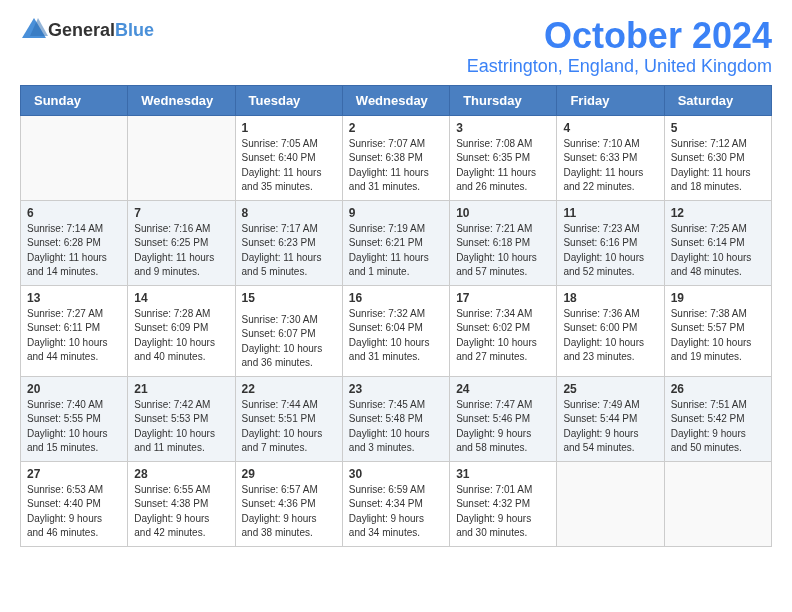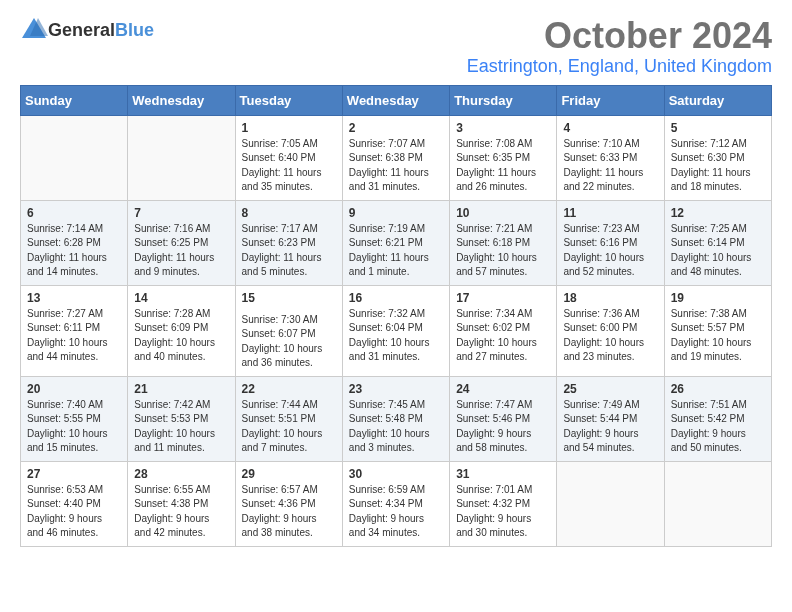--- a/index.html
+++ b/index.html
@@ -33,38 +33,38 @@
     .logo-icon {
       width: 28px;
       height: 28px;
     }
     .title-area {
       text-align: right;
     }
     .month-title {
       font-size: 36px;
       font-weight: bold;
-      color: #737373;
+      color: #3b82f6;
       line-height: 1.1;
     }
     .location-title {
       font-size: 18px;
       color: #3b82f6;
     }
     table {
       width: 100%;
       border-collapse: collapse;
       border: 1px solid #ccc;
     }
     th {
       background-color: #4a7fc1;
       color: #fff;
       font-size: 13px;
       font-weight: bold;
-      padding: 7px 4px;
+      padding: 7px 13px;
       text-align: left;
       border: 1px solid #3a6aaa;
     }
     td {
       vertical-align: top;
       border: 1px solid #ccc;
       padding: 5px 6px;
       font-size: 10.5px;
       color: #333;
       width: calc(100% / 7);

